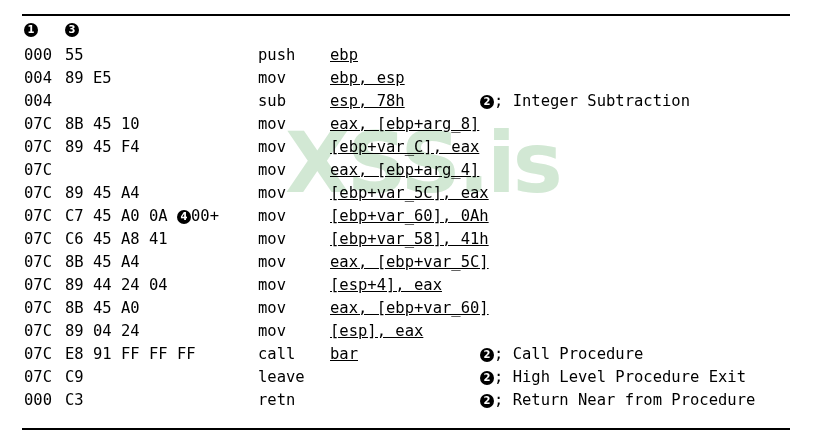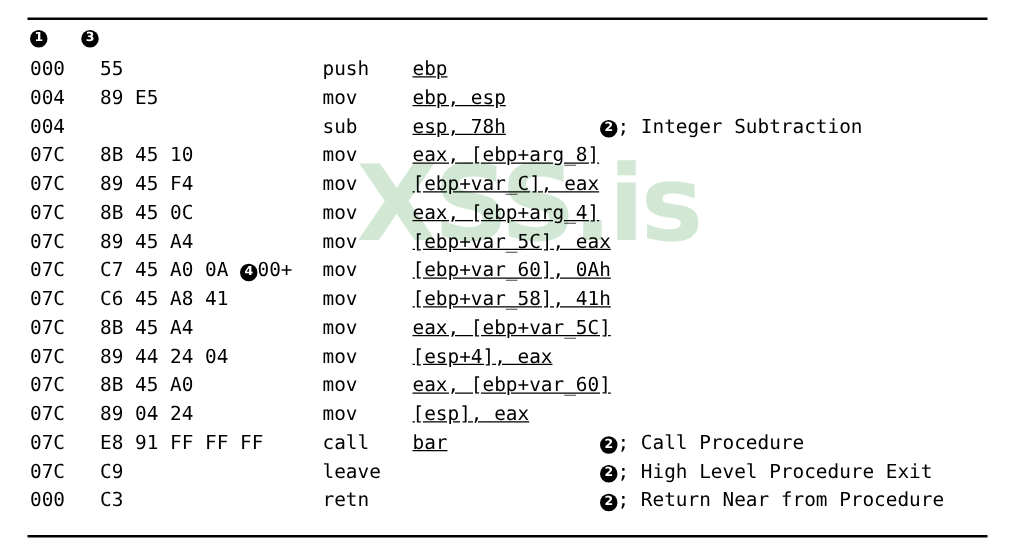--- a/index.html
+++ b/index.html
@@ -65,21 +65,21 @@
     font-size: 15.5px;
     color: #000000;
     white-space: pre;
   }
   .col {
     position: absolute;
     top: 0;
     white-space: pre;
   }
   .c-addr { left: 24px; }
-  .c-bytes{ left: 65px; margin-left: 15px; }
+  .c-bytes{ left: 65px; }
   .c-mnem { left: 258px; }
   .c-ops  { left: 330px; text-decoration: underline; }
   .c-cmt  { left: 480px; }
 
   
   .hdr-m1 { left: 24px; }
   .hdr-m3 { left: 65px; }
 
   
   .marker {
@@ -110,21 +110,21 @@
     <div class="wm-text">XSS.is</div>
   </div>
 
   <div id="listing">
       <div class="hdr-row" style="top: 18px;"><span class="col hdr-m1"><span class="marker">1</span></span><span class="col hdr-m3"><span class="marker">3</span></span></div>
       <div class="code-row" style="top: 44px;"><span class="col c-addr">000</span><span class="col c-bytes"><span>55</span></span><span class="col c-mnem">push</span><span class="col c-ops">ebp</span></div>
       <div class="code-row" style="top: 67px;"><span class="col c-addr">004</span><span class="col c-bytes"><span>89 E5</span></span><span class="col c-mnem">mov</span><span class="col c-ops">ebp, esp</span></div>
       <div class="code-row" style="top: 90px;"><span class="col c-addr">004</span><span class="col c-mnem">sub</span><span class="col c-ops">esp, 78h</span><span class="col c-cmt"><span class="marker">2</span><span>; Integer Subtraction</span></span></div>
       <div class="code-row" style="top: 113px;"><span class="col c-addr">07C</span><span class="col c-bytes"><span>8B 45 10</span></span><span class="col c-mnem">mov</span><span class="col c-ops">eax, [ebp+arg_8]</span></div>
       <div class="code-row" style="top: 136px;"><span class="col c-addr">07C</span><span class="col c-bytes"><span>89 45 F4</span></span><span class="col c-mnem">mov</span><span class="col c-ops">[ebp+var_C], eax</span></div>
-      <div class="code-row" style="top: 159px;"><span class="col c-addr">07C</span><span class="col c-bytes"><span>8B 45 0C</span></span><span class="col c-mnem">mov</span><span class="col c-ops">eax, [ebp+arg_4]</span></div>
+      <div class="code-row" style="top: 159px;"><span class="col c-addr">07C</span><span class="col c-mnem">mov</span><span class="col c-ops">eax, [ebp+arg_4]</span></div>
       <div class="code-row" style="top: 182px;"><span class="col c-addr">07C</span><span class="col c-bytes"><span>89 45 A4</span></span><span class="col c-mnem">mov</span><span class="col c-ops">[ebp+var_5C], eax</span></div>
       <div class="code-row" style="top: 205px;"><span class="col c-addr">07C</span><span class="col c-bytes"><span>C7 45 A0 0A </span><span class="marker">4</span><span>00+</span></span><span class="col c-mnem">mov</span><span class="col c-ops">[ebp+var_60], 0Ah</span></div>
       <div class="code-row" style="top: 228px;"><span class="col c-addr">07C</span><span class="col c-bytes"><span>C6 45 A8 41</span></span><span class="col c-mnem">mov</span><span class="col c-ops">[ebp+var_58], 41h</span></div>
       <div class="code-row" style="top: 251px;"><span class="col c-addr">07C</span><span class="col c-bytes"><span>8B 45 A4</span></span><span class="col c-mnem">mov</span><span class="col c-ops">eax, [ebp+var_5C]</span></div>
       <div class="code-row" style="top: 274px;"><span class="col c-addr">07C</span><span class="col c-bytes"><span>89 44 24 04</span></span><span class="col c-mnem">mov</span><span class="col c-ops">[esp+4], eax</span></div>
       <div class="code-row" style="top: 297px;"><span class="col c-addr">07C</span><span class="col c-bytes"><span>8B 45 A0</span></span><span class="col c-mnem">mov</span><span class="col c-ops">eax, [ebp+var_60]</span></div>
       <div class="code-row" style="top: 320px;"><span class="col c-addr">07C</span><span class="col c-bytes"><span>89 04 24</span></span><span class="col c-mnem">mov</span><span class="col c-ops">[esp], eax</span></div>
       <div class="code-row" style="top: 343px;"><span class="col c-addr">07C</span><span class="col c-bytes"><span>E8 91 FF FF FF</span></span><span class="col c-mnem">call</span><span class="col c-ops">bar</span><span class="col c-cmt"><span class="marker">2</span><span>; Call Procedure</span></span></div>
       <div class="code-row" style="top: 366px;"><span class="col c-addr">07C</span><span class="col c-bytes"><span>C9</span></span><span class="col c-mnem">leave</span><span class="col c-ops"></span><span class="col c-cmt"><span class="marker">2</span><span>; High Level Procedure Exit</span></span></div>
       <div class="code-row" style="top: 389px;"><span class="col c-addr">000</span><span class="col c-bytes"><span>C3</span></span><span class="col c-mnem">retn</span><span class="col c-ops"></span><span class="col c-cmt"><span class="marker">2</span><span>; Return Near from Procedure</span></span></div>

